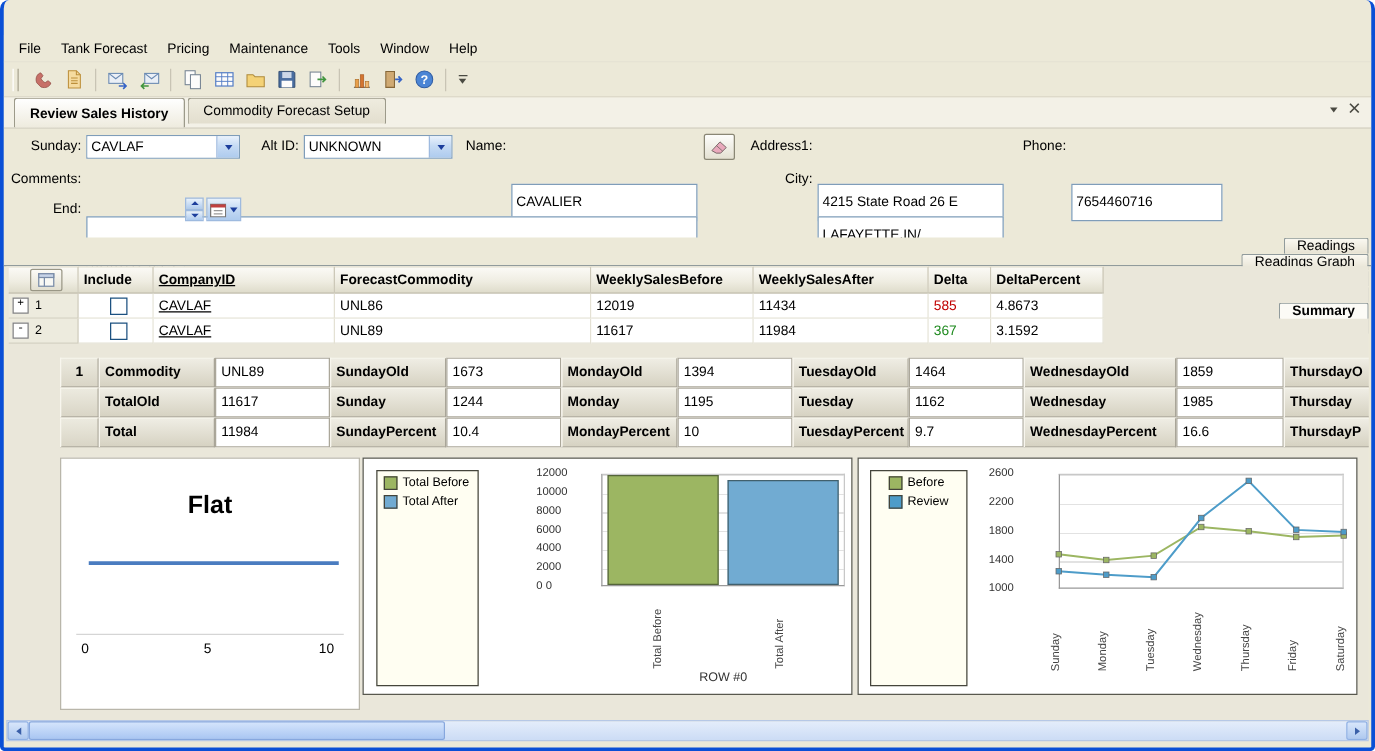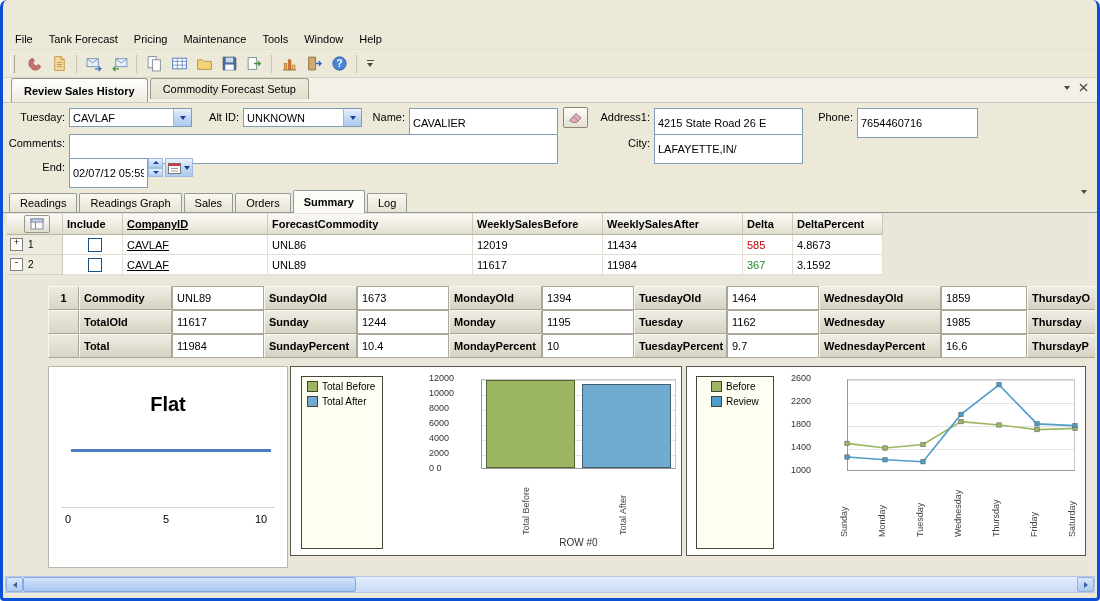--- a/index.html
+++ b/index.html
@@ -36,33 +36,33 @@
 
   
   .maintabs { position:absolute; top:78px; left:0; right:0; height:25px; background:#F3F1E7; display:flex; padding-left:8px; border-bottom:1px solid #CDC9BA; box-sizing:border-box; }
   .mtab { height:20px; display:flex; align-items:center; padding:0 12px; border:1px solid #9C9A8A; border-bottom:none; border-radius:3px 3px 0 0; background:linear-gradient(#EFECDF,#E2DECE); margin-right:2px; }
   .mtab.active { height:23px; background:linear-gradient(#FFFFFF,#EEEBDE); font-weight:bold; margin-bottom:-1px; z-index:2; }
   .tabs-right { margin-left:auto; display:flex; align-items:center; gap:9px; padding-right:9px; padding-bottom:5px; }
 
   
   .formarea { position:absolute; top:103px; left:0; right:0; height:87px; background:#ECE9D8; }
   .flabel { position:absolute; text-align:right; white-space:nowrap; }
-  .finput { position:absolute; height:30px; border:1px solid #7F9DB9; background:#fff; font:11px "Liberation Sans",sans-serif; padding:0 3px; box-sizing:border-box; }
+  .finput { position:absolute; height:30px; border:1px solid #7F9DB9; background:#fff; font:11px "Liberation Sans",sans-serif; padding:0 3px; box-sizing:border-box;margin-top:39px; }
   .combo { position:absolute; height:19px; border:1px solid #7F9DB9; background:#fff; display:flex; box-sizing:border-box; }
   .combo input { flex:1; min-width:0; border:none; outline:none; font:11px "Liberation Sans",sans-serif; padding:0 3px; }
   .combo-btn { width:17px; background:linear-gradient(180deg,#E9F2FC,#C6DBF4 45%,#AECBEE); border-left:1px solid #9EBADF; display:flex; align-items:center; justify-content:center; }
   .smallbtn { position:absolute; border:1px solid #8A8775; border-radius:2px; background:linear-gradient(#FDFDFB,#E4E1D2); display:flex; align-items:center; justify-content:center; box-sizing:border-box; }
   .spinner { position:absolute; width:15px; height:19px; display:flex; flex-direction:column; }
   .spin-btn { flex:1; border:1px solid #9EBADF; background:linear-gradient(180deg,#E9F2FC,#AECBEE); display:flex; align-items:center; justify-content:center; box-sizing:border-box; }
   .tri-up-s { width:0; height:0; border-left:3px solid transparent; border-right:3px solid transparent; border-bottom:3.5px solid #1C3E9C; }
   .tri-down-s { width:0; height:0; border-left:3px solid transparent; border-right:3px solid transparent; border-top:3.5px solid #1C3E9C; }
   .calbtn { position:absolute; height:19px; border:1px solid #9EBADF; background:linear-gradient(180deg,#E9F2FC,#C6DBF4 45%,#AECBEE); display:flex; align-items:center; justify-content:center; gap:3px; box-sizing:border-box; }
 
   
-  .subtabs { position:absolute; top:190px; left:0; right:0; height:23px; background:#ECE9D8; display:flex; align-items:flex-end; padding-left:6px; border-bottom:1px solid #919B9C; box-sizing:border-box; }
+  .subtabs { position:absolute; top:190px; left:0; right:0; height:23px; background:#ECE9D8; display:flex; align-items:flex-end; padding-left:6px; border-bottom:1px solid #919B9C; box-sizing:border-box;flex-direction:column; }
   .stab { height:18px; display:flex; align-items:center; padding:0 10px; border:1px solid #919B9C; border-bottom:none; border-radius:2px 2px 0 0; background:linear-gradient(#FAF8F1,#E6E2D2); margin-right:2px; }
   .stab.active { height:22px; background:#FCFBF6; font-weight:bold; margin-bottom:-1px; z-index:2; }
   .subtabs-right { margin-left:auto; padding-right:10px; padding-bottom:6px; }
 
   
   .content { position:absolute; top:213px; left:2px; right:2px; height:363px; background:#EAE7DA; overflow:hidden; }
   .grid { position:absolute; left:2px; top:0; }
   .grow { display:flex; }
   .gc { box-sizing:border-box; overflow:hidden; white-space:nowrap; }
   .c0{width:56px;} .c1{width:60px;} .c2{width:145px;text-decoration:underline;} .c3{width:205px;} .c4{width:130px;} .c5{width:140px;} .c6{width:50px;} .c7{width:90px;}
@@ -228,21 +228,21 @@
       </div>
     <div class="tabs-right">
       <span class="tri-down gray"></span>
       <span><svg width="9" height="9" viewBox="0 0 9 9">
             <path d="M1 1l7 7M8 1L1 8" stroke="#4A4A42" stroke-width="1.4"></path>
           </svg></span>
     </div>
   </div>
 
   <div class="formarea">
-    <span class="flabel" style="left:2px;top:8px;width:60px">Tuesday:</span>
+    <span class="flabel" style="left:2px;top:8px;width:60px">Sunday:</span>
     <div class="combo" style="left:66px;top:5px;width:123px">
       <input value="CAVLAF" style="">
       <span class="combo-btn">
           <span class="tri-down"></span>
         </span>
     </div>
     <span class="flabel" style="left:194px;top:8px;width:42px">Alt ID:</span>
     <div class="combo" style="left:240px;top:5px;width:119px">
       <input value="UNKNOWN" style="">
       <span class="combo-btn">

